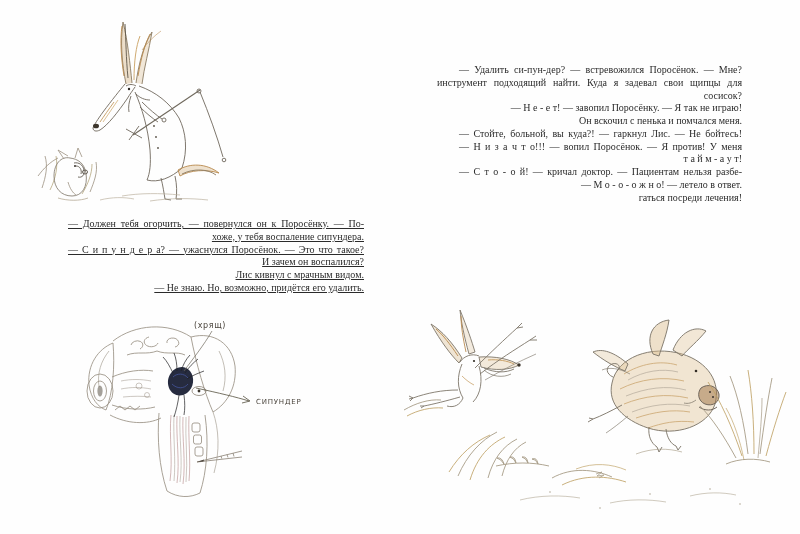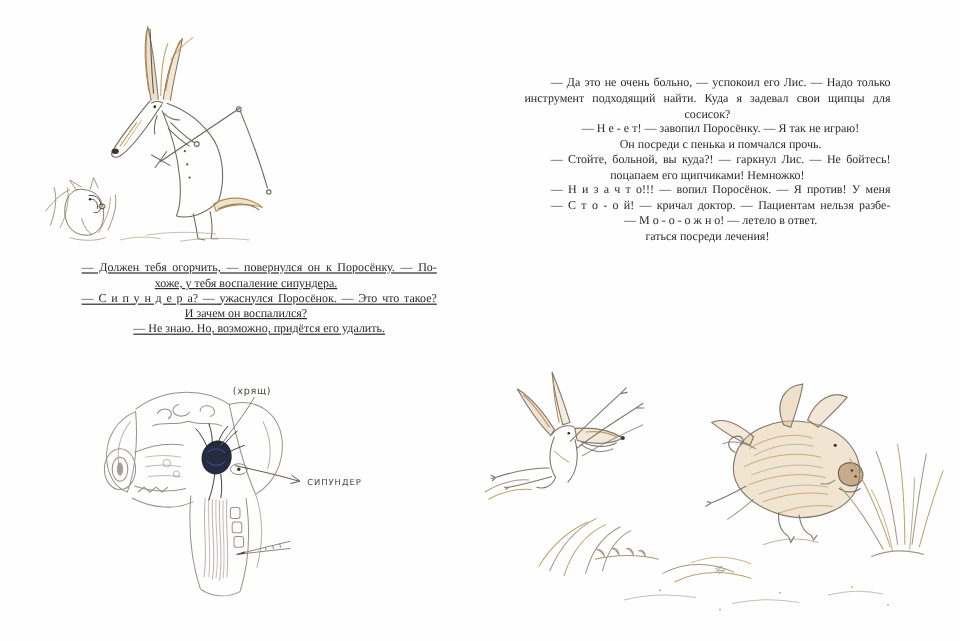--- a/index.html
+++ b/index.html
@@ -9,21 +9,21 @@
     font-family:"Liberation Serif","DejaVu Serif",serif;
   }
   .illus{position:absolute;}
   .textblock{
     position:absolute;
     font-size:10px;line-height:12.75px;color:#2b2b2b;
     font-family:"Liberation Serif","DejaVu Serif",serif;
   }
   #left-text{left:46px;top:218px;width:318px;text-decoration:underline;}
   #right-text{left:437px;top:64px;width:305px;}
-  .tline{text-align:center;}
+  .tline{text-align:right;}
   .tline.fill{text-align:justify;text-align-last:justify;}
   .tline.ind{text-indent:22px;}
   svg text{
     font-family:"DejaVu Sans",sans-serif;
     fill:#4a443c;
   }
   .hand-label{font-size:8px;letter-spacing:0.6px;}
   .hand-label-small{font-size:7px;letter-spacing:0.8px;}
 </style>
 </head>
@@ -279,28 +279,29 @@
     <circle cx="200" cy="204" r="0.7" fill="#a2967f" stroke="none"></circle>
     <circle cx="340" cy="200" r="0.7" fill="#a2967f" stroke="none"></circle>
   </g>
 </svg>
 
 <div id="left-text" class="textblock">
     <div class="tline fill ind">— Должен тебя огорчить, — повернулся он к Поросёнку. — По-</div>
     <div class="tline">хоже, у тебя воспаление сипундера.</div>
     <div class="tline fill ind">— С и п у н д е р а? — ужаснулся Поросёнок. — Это что такое?</div>
     <div class="tline">И зачем он воспалился?</div>
+    <div class="tline ind">Лис кивнул с мрачным видом.</div>
     <div class="tline ind">— Не знаю. Но, возможно, придётся его удалить.</div>
   </div>
 
 <div id="right-text" class="textblock">
-    <div class="tline fill ind">— Да это не очень больно, — успокоил его Лис. — Надо только</div>
+    <div class="tline fill ind">— Удалить си-пун-дер? — встревожился Поросёнок. — Мне?</div>
     <div class="tline fill">инструмент подходящий найти. Куда я задевал свои щипцы для</div>
     <div class="tline">сосисок?</div>
     <div class="tline ind">— Н е - е т! — завопил Поросёнку. — Я так не играю!</div>
-    <div class="tline ind">Он посреди с пенька и помчался прочь.</div>
+    <div class="tline ind">Он вскочил с пенька и помчался меня.</div>
     <div class="tline fill ind">— Стойте, больной, вы куда?! — гаркнул Лис. — Не бойтесь!</div>
-    <div class="tline">поцапаем его щипчиками! Немножко!</div>
     <div class="tline fill ind">— Н и з а ч т о!!! — вопил Поросёнок. — Я против! У меня</div>
+    <div class="tline">т а й м - а у т!</div>
     <div class="tline fill ind">— С т о - о й! — кричал доктор. — Пациентам нельзя разбе-</div>
     <div class="tline ind">— М о - о - о ж н о! — летело в ответ.</div>
     <div class="tline">гаться посреди лечения!</div>
   </div>
 
 </body></html>

